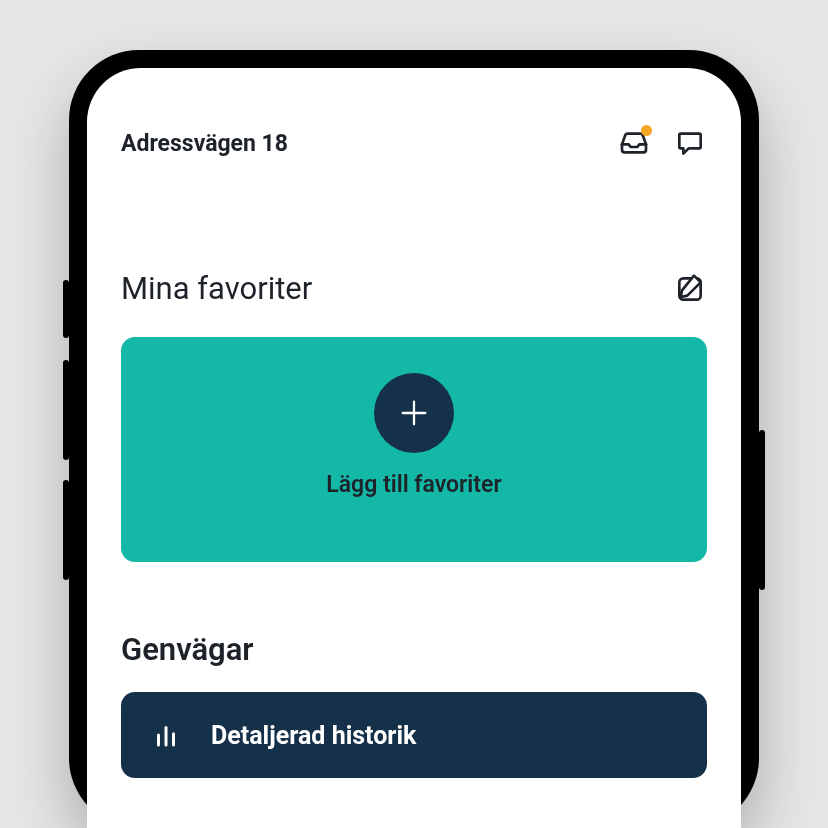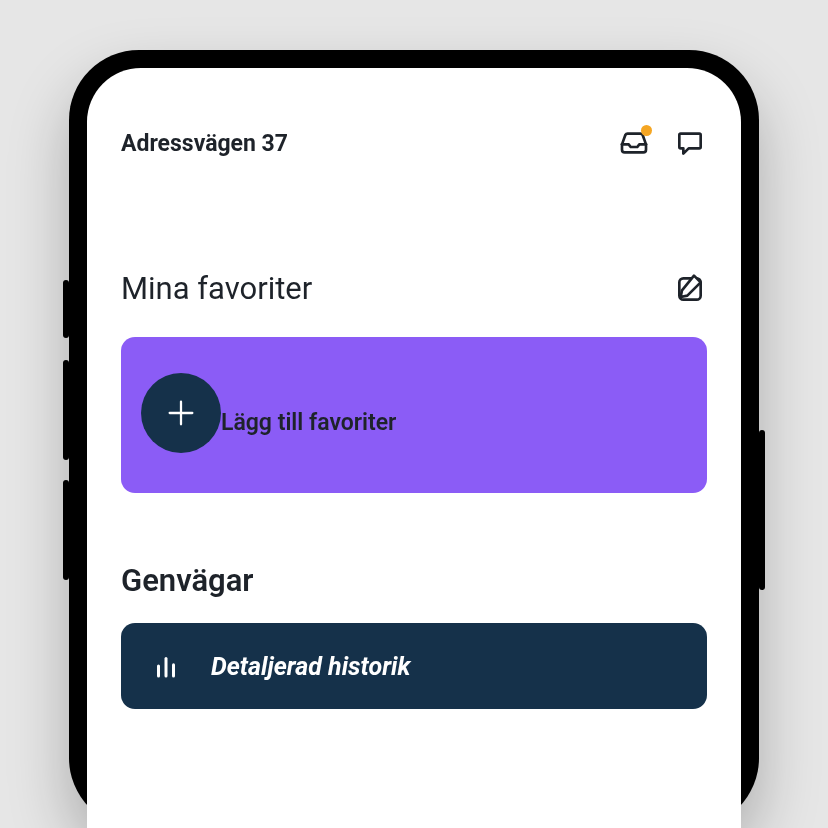--- a/index.html
+++ b/index.html
@@ -85,25 +85,25 @@
     margin-top: 110px;
   }
   .section-title {
     font-size: 31px;
     font-weight: 400;
     color: #1e232a;
   }
 
   .fav-card {
     margin-top: 30px;
-    background: #8b5cf6;
+    background: #14b8a6;
     border-radius: 14px;
-    padding: 36px 20px 40px 20px;
-    display: flex;
-    flex-direction: row;
+    padding: 36px 20px 64px 20px;
+    display: flex;
+    flex-direction: column;
     align-items: center;
   }
   .plus-circle {
     width: 80px;
     height: 80px;
     background: #15314a;
     border-radius: 50%;
     display: flex;
     align-items: center;
     justify-content: center;
@@ -126,41 +126,40 @@
   .shortcut-bar {
     margin-top: 24px;
     background: #15314a;
     border-radius: 14px;
     height: 86px;
     display: flex;
     align-items: center;
     padding: 16px 30px;
     color: #fff;
     gap: 30px;
-    font-style: italic;
   }
   .shortcut-bar .lbl {
     font-size: 25px;
     font-weight: 700;
   }
 </style>
 </head>
 <body>
 
 <div class="stage">
   <div class="phone">
     <div class="side-btn l1"></div>
     <div class="side-btn l2"></div>
     <div class="side-btn l3"></div>
     <div class="side-btn r1"></div>
 
     <div class="screen">
 
       <div class="topbar">
-        <div class="addr">Adressvägen 37</div>
+        <div class="addr">Adressvägen 18</div>
         <div class="topbar-icons">
           <div class="icon-btn">
             <svg width="32" height="32" viewBox="0 0 24 24" fill="none" stroke="#1e232a" stroke-width="2" stroke-linecap="round" stroke-linejoin="round">
               <path d="M3 13l2.5-7A2 2 0 0 1 7.4 5h9.2a2 2 0 0 1 1.9 1l2.5 7"></path>
               <path d="M3 13v4a2 2 0 0 0 2 2h14a2 2 0 0 0 2-2v-4"></path>
               <path d="M3 13h5l1.5 2h5L16 13h5"></path>
             </svg>
             <span class="inbox-dot"></span>
           </div>
           <div class="icon-btn">

